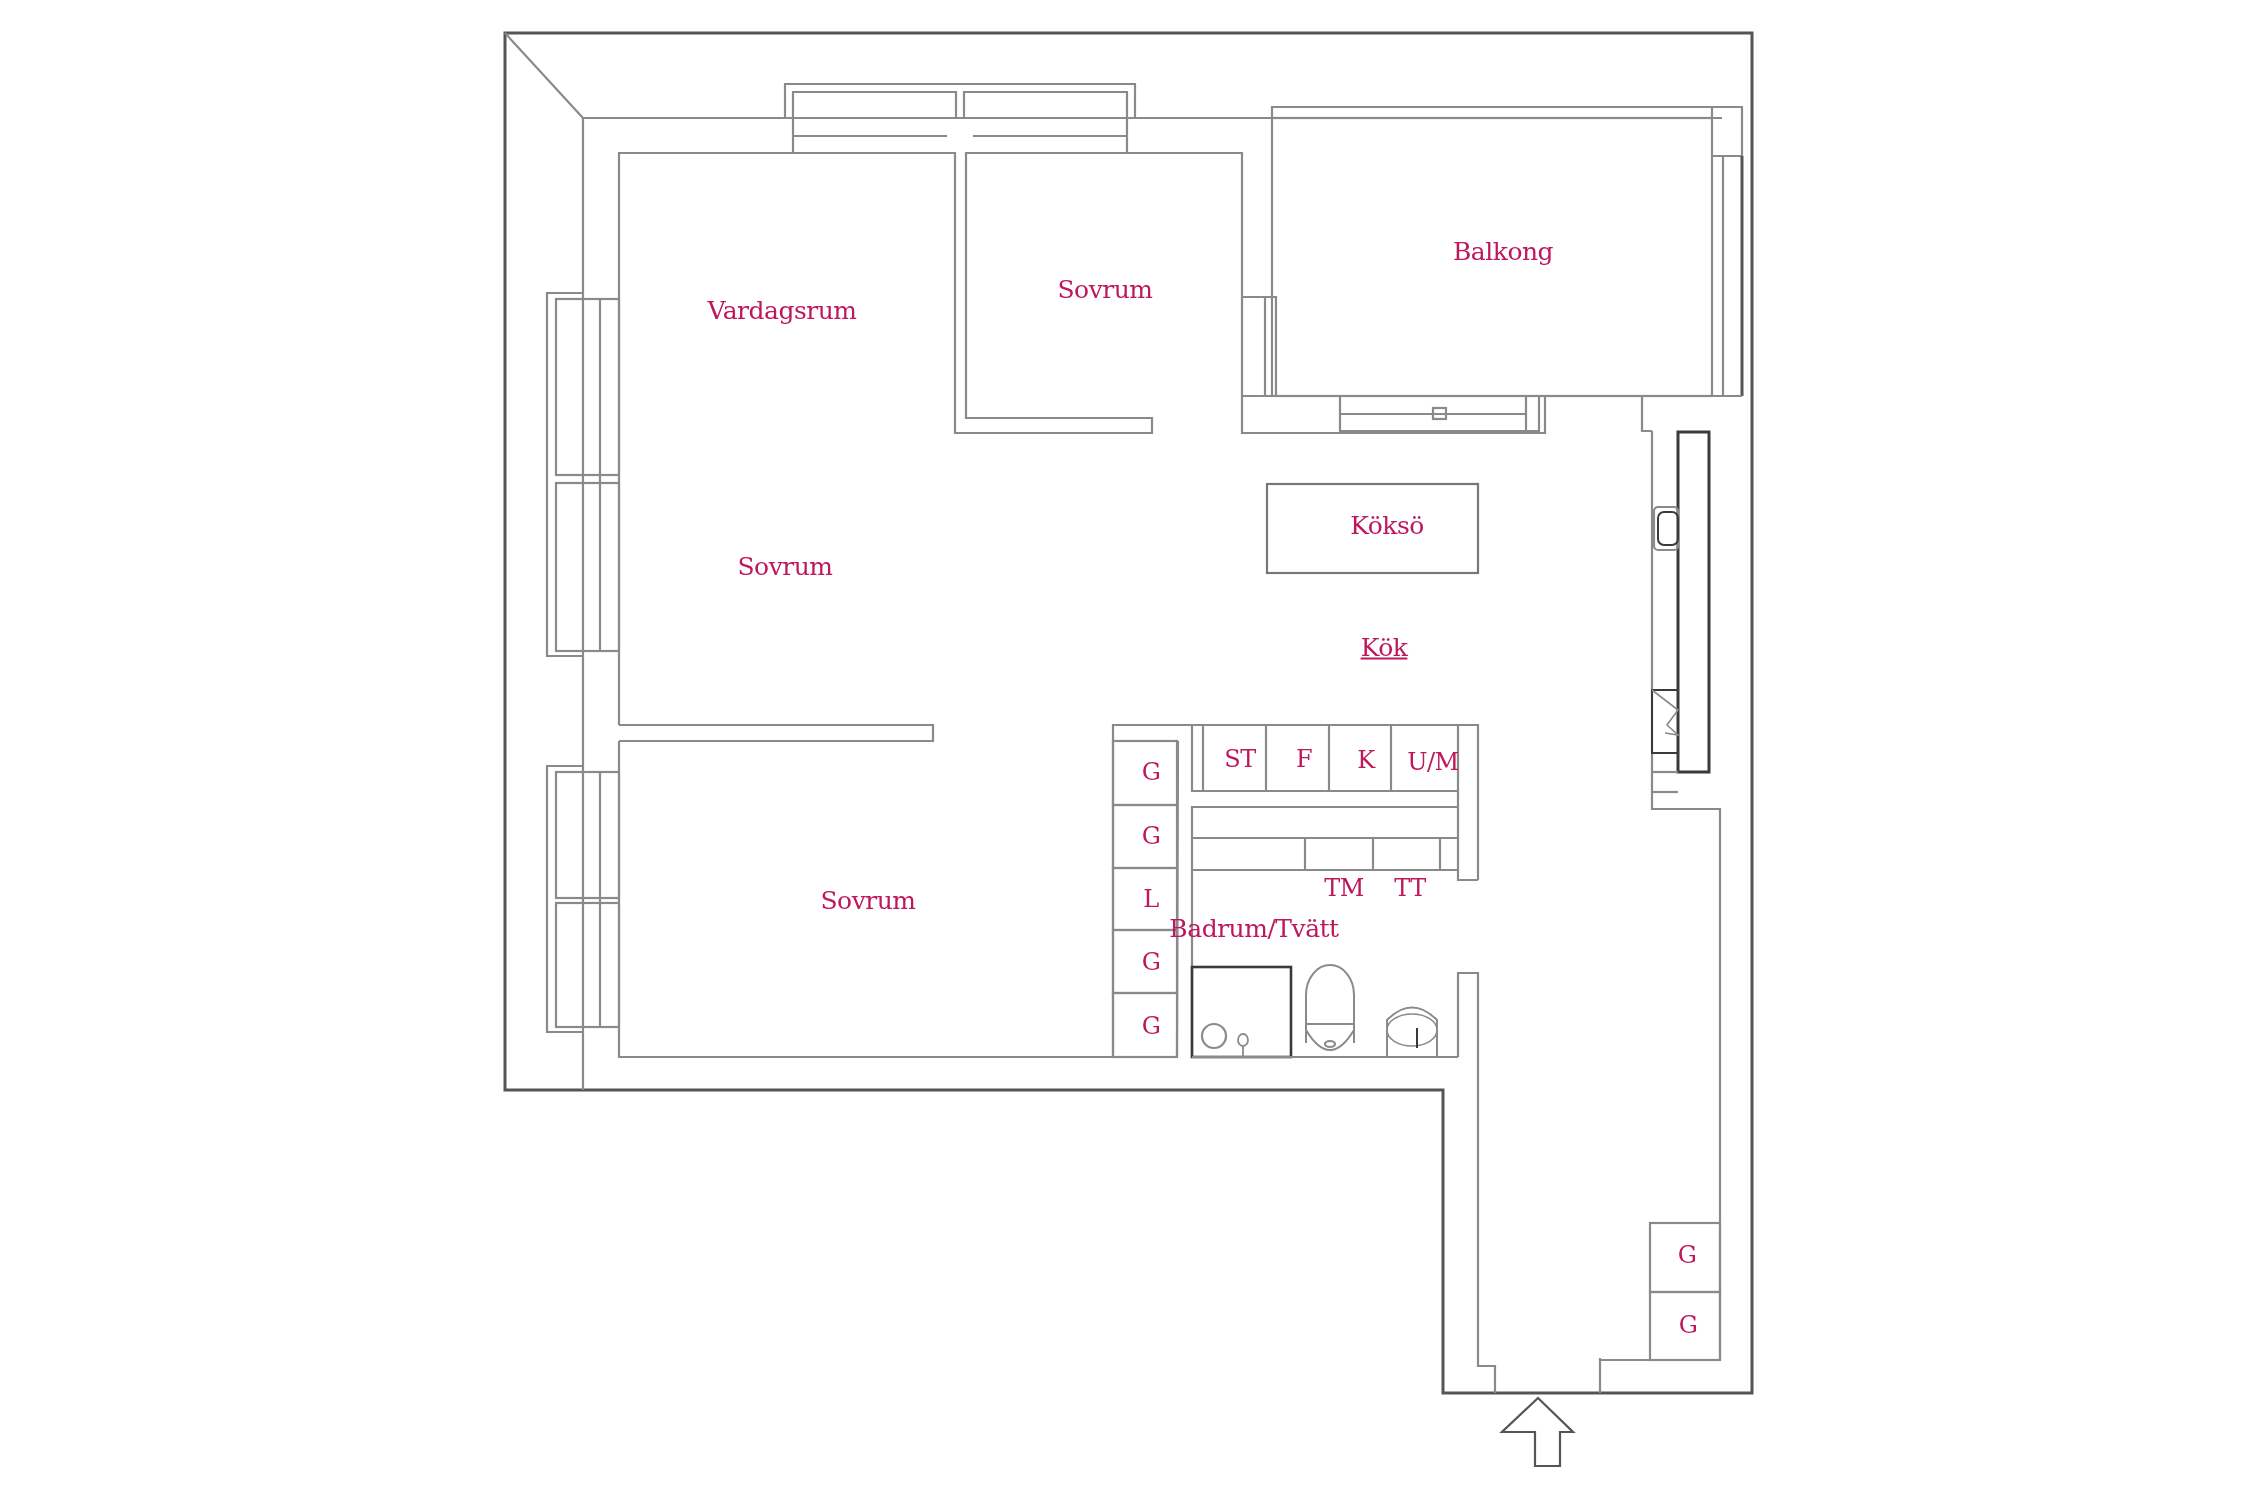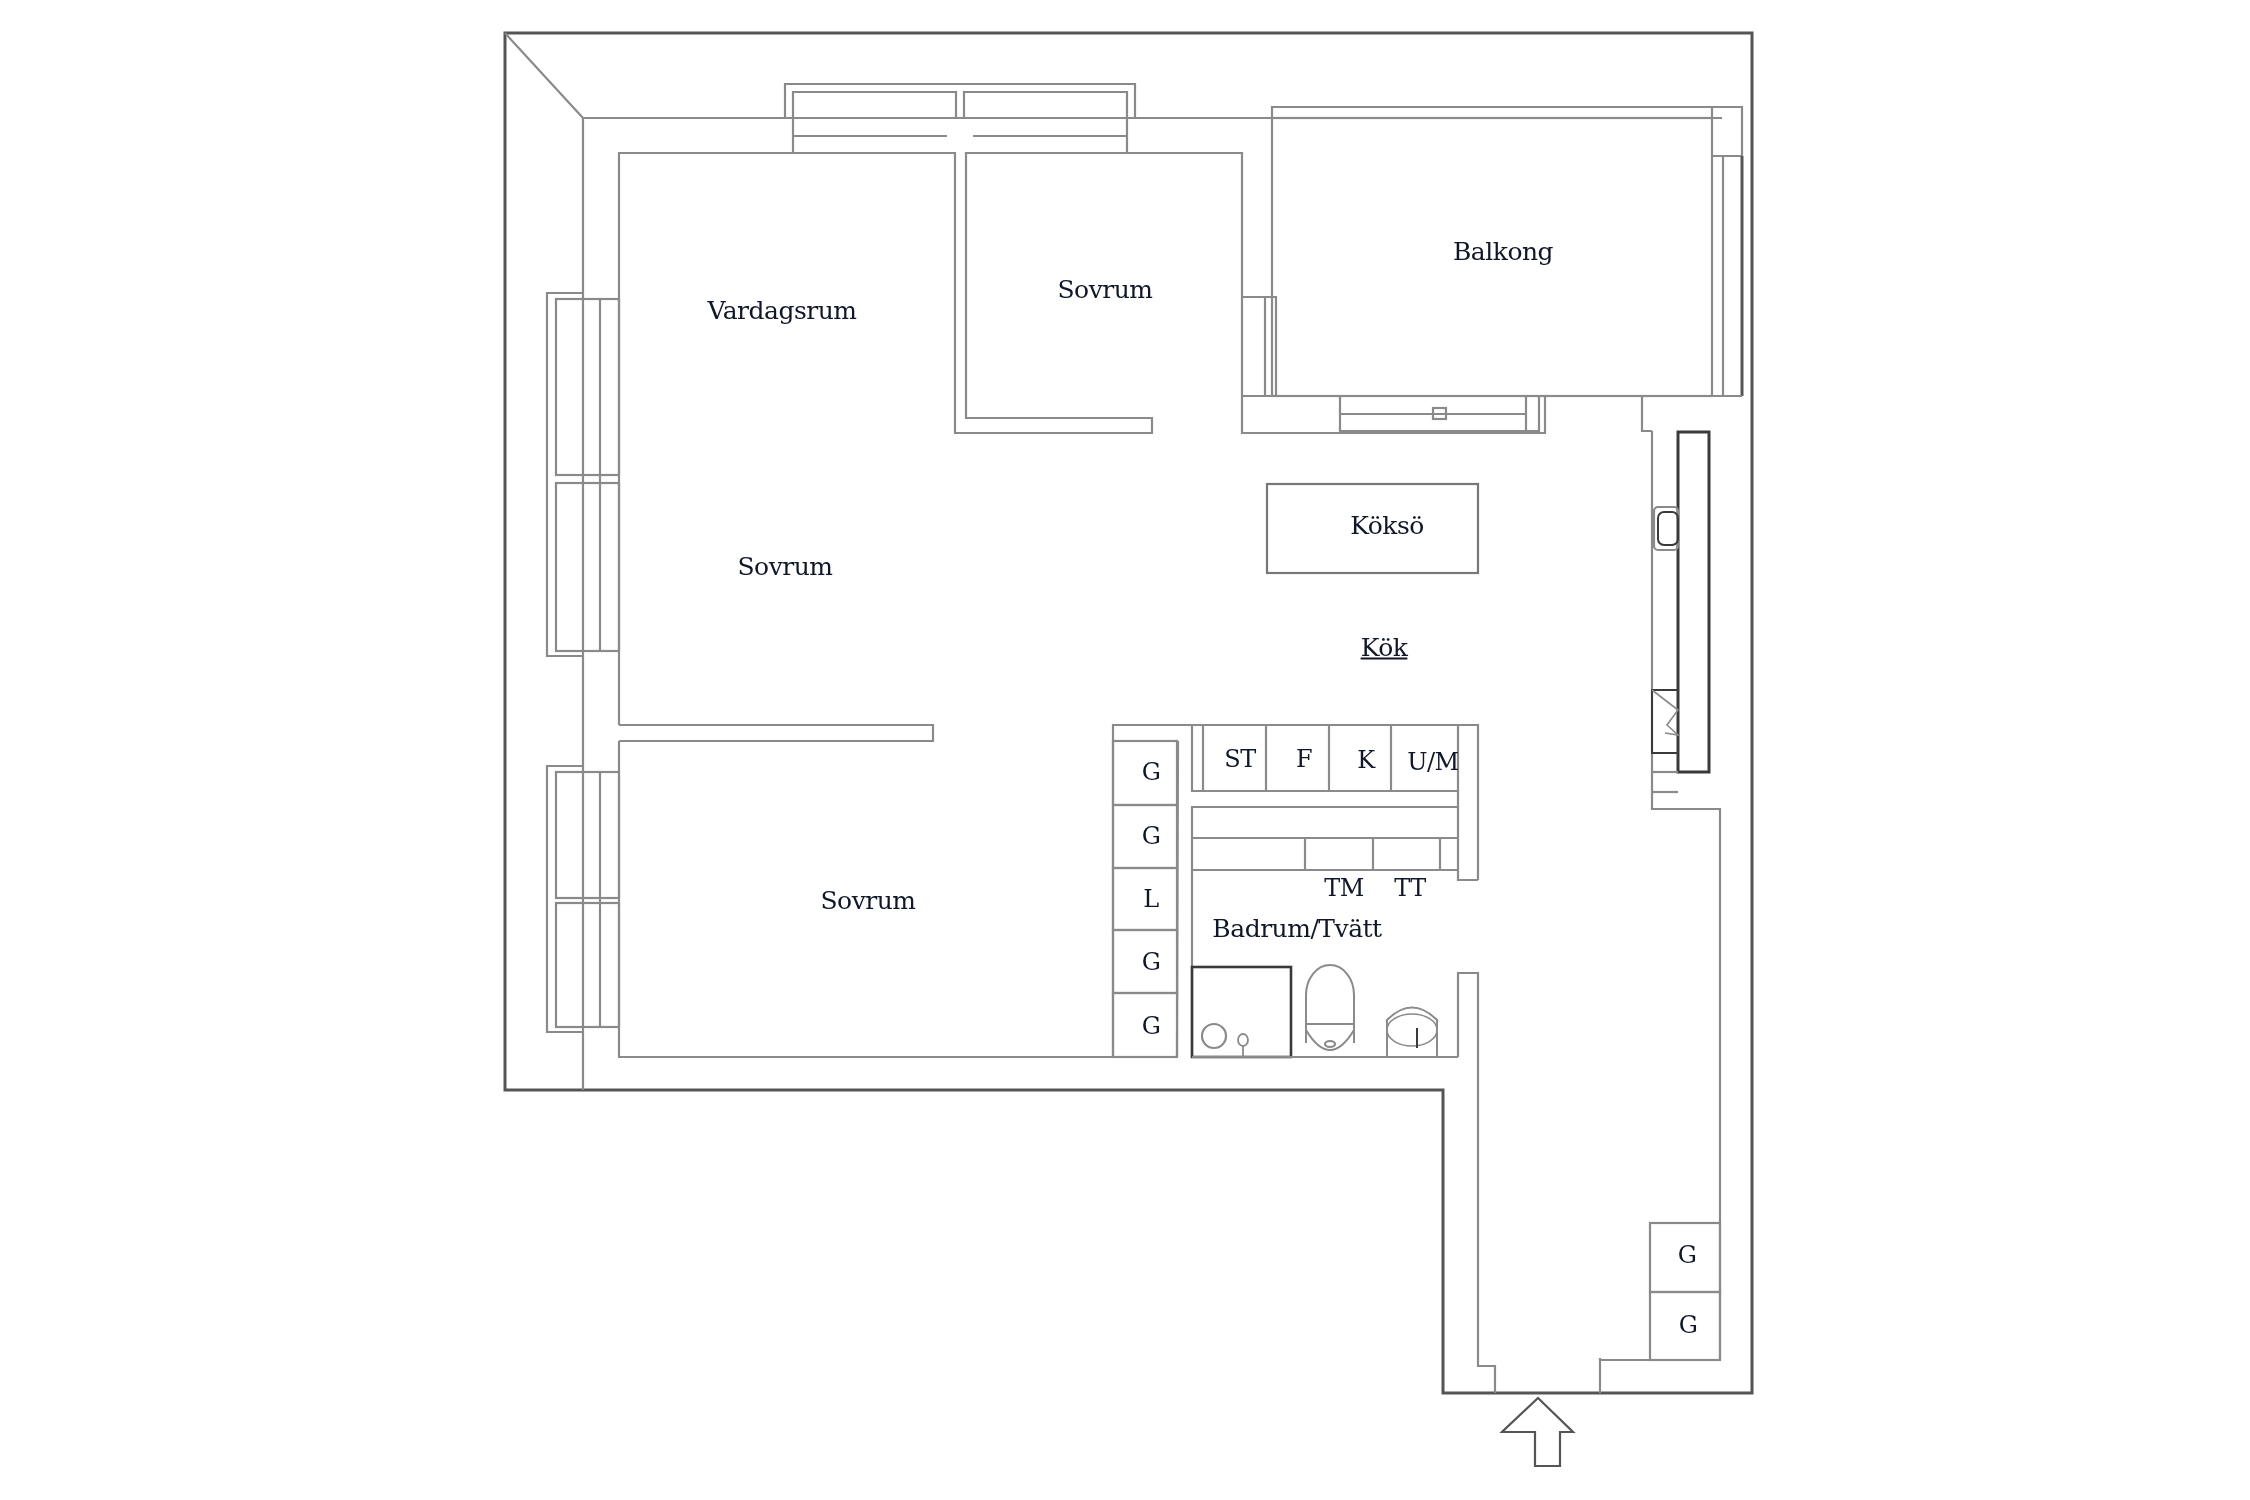--- a/index.html
+++ b/index.html
@@ -2,21 +2,21 @@
 <html><head>
 <meta charset="utf-8">
 <style>
   html, body { margin:0; padding:0; background:#ffffff; }
   body { width:2250px; height:1500px; position:relative; overflow:hidden; }
   #plan { position:absolute; left:0; top:0; width:2250px; height:1500px; }
   .w { fill:none; stroke:#8a8a8a; stroke-width:2.2; }
   .wo { fill:none; stroke:#555555; stroke-width:3; }
   .wd { fill:none; stroke:#3a3a3a; stroke-width:3; }
   .fx { fill:#ffffff; stroke:#777; stroke-width:2.2; }
-  .lbl { position:absolute; font-family:"DejaVu Serif","Liberation Serif",serif; color:#0f172a; white-space:nowrap; transform:translate(-50%,-50%); font-size:25px; letter-spacing:-0.5px; }
+  .lbl { position:absolute; font-family:"DejaVu Serif","Liberation Serif",serif; color:#be185d; white-space:nowrap; transform:translate(-50%,-50%); font-size:25px; letter-spacing:-0.5px; }
   .lbl.sm { font-size:24px; }
 </style>
 </head>
 <body>
 
 <svg id="plan" viewBox="0 0 2250 1500" xmlns="http://www.w3.org/2000/svg">
 
   <path class="wo" d="M505,33 L1752,33 L1752,1393 L1443,1393 L1443,1090 L505,1090 Z"></path>
 
   <line class="w" x1="505" y1="33" x2="583" y2="118"></line>
@@ -132,21 +132,21 @@
   <path class="wo" d="M1538,1398 L1573,1432 L1560,1432 L1560,1466 L1535,1466 L1535,1432 L1502,1432 Z" style="stroke-width:2.2"></path>
 </svg>
 
 <div class="lbl" style="left:782px;top:310px;">Vardagsrum</div>
 <div class="lbl" style="left:1105px;top:289px;">Sovrum</div>
 <div class="lbl" style="left:1503px;top:251px;">Balkong</div>
 <div class="lbl" style="left:785px;top:566px;">Sovrum</div>
 <div class="lbl" style="left:1387px;top:525px;">Köksö</div>
 <div class="lbl" style="left:1384px;top:647px;text-decoration:underline;">Kök</div>
 <div class="lbl" style="left:868px;top:900px;">Sovrum</div>
-<div class="lbl" style="left:1297px;top:928px;text-align:right;">Badrum/Tvätt</div>
+<div class="lbl" style="left:1254px;top:928px;text-align:right;">Badrum/Tvätt</div>
 
 <div class="lbl sm" style="left:1240px;top:759px;">ST</div>
 <div class="lbl sm" style="left:1304px;top:759px;">F</div>
 <div class="lbl sm" style="left:1366px;top:760px;">K</div>
 <div class="lbl sm" style="left:1433px;top:762px;">U/M</div>
 <div class="lbl sm" style="left:1344px;top:856px;margin-top:32px;">TM</div>
 <div class="lbl sm" style="left:1410px;top:888px;">TT</div>
 
 <div class="lbl sm" style="left:1151px;top:772px;">G</div>
 <div class="lbl sm" style="left:1151px;top:836px;">G</div>

